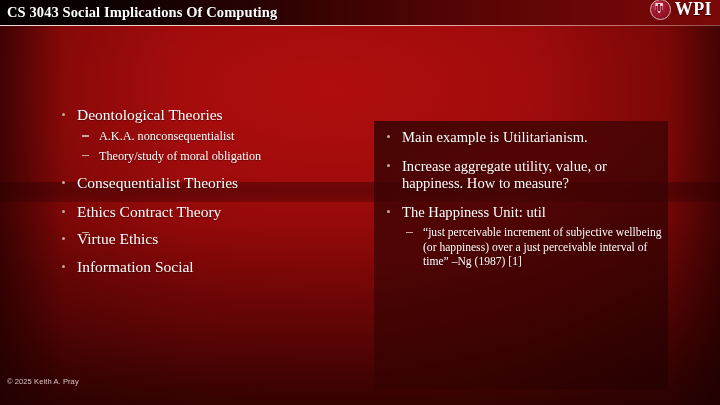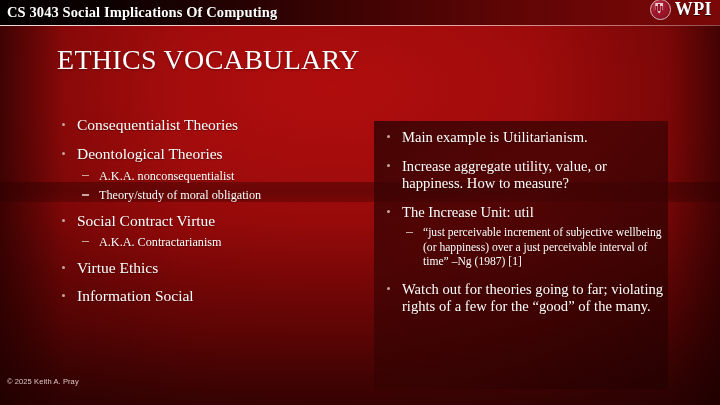--- a/index.html
+++ b/index.html
@@ -242,55 +242,53 @@
 
   <div class="header">
     <div class="header-title">CS 3043 Social Implications Of Computing</div>
     <div class="logo">
       <div class="seal"></div>
       <div class="logo-text">WPI</div>
     </div>
   </div>
   <div class="header-underline"></div>
 
-  <div class="slide-title">ETHICS VOCABULARY</div>
 
   <div class="col-left">
     <ul class="lvl1">
-
-      <li class="b1" style="margin-top:10px;margin-bottom:11px;">
-        <span class="dot"></span>
-        <span>Consequentialist Theories</span>
-      </li>
 
       <li class="b1">
         <span class="dot"></span>
         <span>Deontological Theories</span>
         <div class="sublist-wrap">
           <ul class="lvl2">
             <li class="b2">
               <span class="dash"></span>
               <span>A.K.A. nonconsequentialist</span>
             </li>
             <li class="b2">
               <span class="dash"></span>
               <span>Theory/study of moral obligation</span>
             </li>
           </ul>
         </div>
       </li>
 
-      <li class="b1">
-        <span class="dot"></span>
-        <span>Social Contract Virtue</span>
+      <li class="b1" style="margin-top:10px;margin-bottom:11px;">
+        <span class="dot"></span>
+        <span>Consequentialist Theories</span>
+      </li>
+
+      <li class="b1">
+        <span class="dot"></span>
+        <span>Ethics Contract Theory</span>
         <div class="sublist-wrap">
           <ul class="lvl2">
             <li class="b2">
               <span class="dash"></span>
-              <span>A.K.A. Contractarianism</span>
             </li>
           </ul>
         </div>
       </li>
 
       <li class="b1" style="margin-top:9px;">
         <span class="dot"></span>
         <span>Virtue Ethics</span>
       </li>
 
@@ -310,34 +308,30 @@
         <span>Main example is Utilitarianism.</span>
       </li>
 
       <li class="b1">
         <span class="dot"></span>
         <span>Increase aggregate utility, value, or happiness. How to measure?</span>
       </li>
 
       <li class="b1">
         <span class="dot"></span>
-        <span>The Increase Unit: </span><span class="italic">util</span>
+        <span>The Happiness Unit: </span><span class="italic">util</span>
         <div class="sublist-wrap">
           <ul class="lvl2">
             <li class="b2">
               <span class="dash"></span>
               <span>“just perceivable increment of subjective wellbeing (or happiness) over a just perceivable interval of time” –Ng (1987) [1]</span>
             </li>
           </ul>
         </div>
       </li>
 
-      <li class="b1" style="margin-top:10px;">
-        <span class="dot"></span>
-        <span>Watch out for theories going to far; violating rights of a few for the “good” of the many.</span>
-      </li>
 
     </ul>
   </div>
 
   <div class="footer">© 2025 Keith A. Pray</div>
 
 </div>
 
 </body></html>

